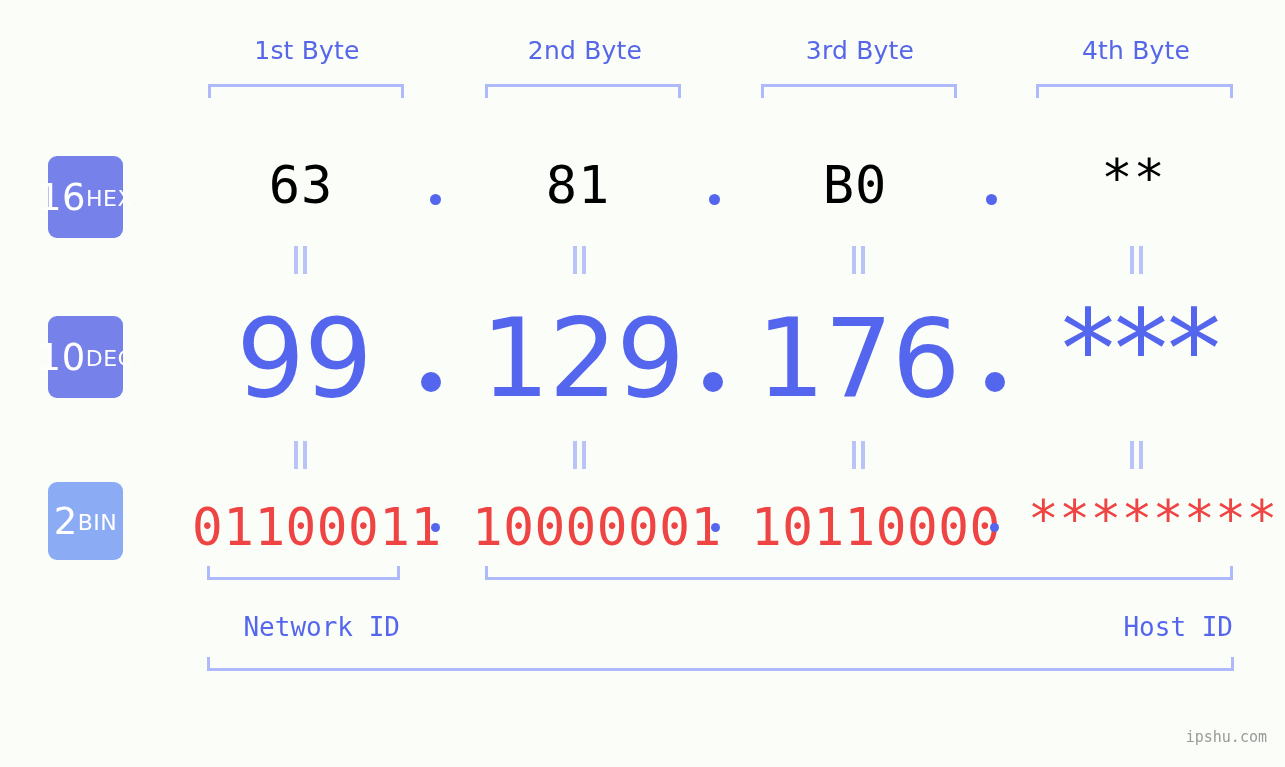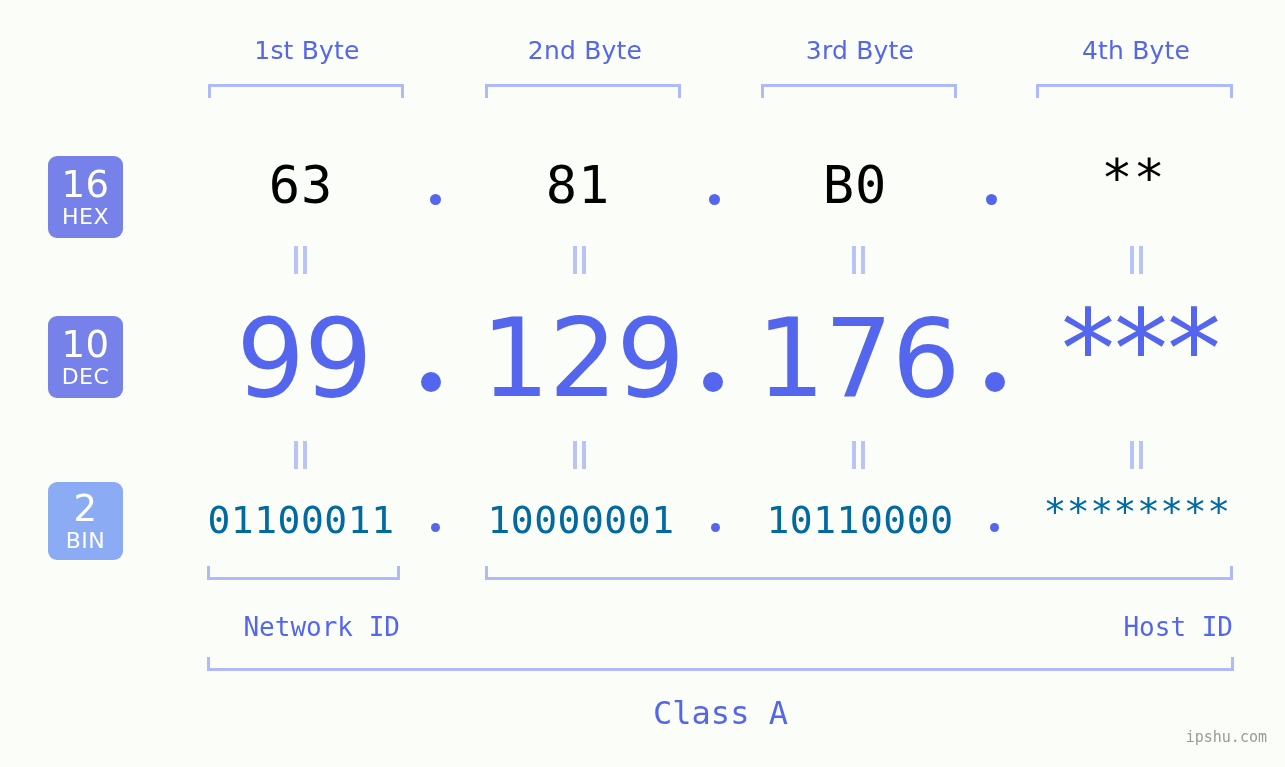--- a/index.html
+++ b/index.html
@@ -52,21 +52,21 @@
   }
 
   
   .badge {
     position: absolute;
     width: 75px;
     border-radius: 9px;
     color: #ffffff;
     text-align: center;
     display: flex;
-    flex-direction: column;
+    flex-direction: row;
     align-items: center;
     justify-content: center;
     line-height: 1;
   }
   .badge .num {
     font-family: "DejaVu Sans", sans-serif;
     font-size: 37px;
     font-weight: 400;
     letter-spacing: 0.5px;
   }
@@ -96,22 +96,22 @@
     letter-spacing: 1px;
   }
   .dec-val {
     font-family: "DejaVu Sans", sans-serif;
     font-size: 108px;
     color: #5566ee;
     letter-spacing: -1px;
   }
   .bin-val {
     font-family: "DejaVu Sans Mono", monospace;
-    font-size: 38px;
-    color: #0369a1;
+    font-size: 51px;
+    color: #ef4444;
     letter-spacing: 0.5px;
   }
 
   
   .dot {
     position: absolute;
     border-radius: 50%;
     background: #5566ee;
   }
   .dot-hex { width: 11px; height: 11px; }
@@ -262,17 +262,16 @@
   <div class="val bin-val" style="left:1028px; top:490px; width:218px;">********</div>
 
   <div class="bracket-bottom" style="left:207px; top:566px; width:193px;"></div>
   <div class="bracket-bottom" style="left:485px; top:566px; width:748px;"></div>
 
   <div class="sect-label" style="left:207px; top:612px; width:193px;">Network ID</div>
   <div class="sect-label" style="left:485px; top:612px; width:748px;">Host ID</div>
 
   <div class="bracket-bottom" style="left:207px; top:657px; width:1027px;"></div>
 
-  <div class="class-label" style="left:207px; top:694px; width:1027px;">Class A</div>
 
   <div class="watermark">ipshu.com</div>
 
 </div>
 
 </body></html>

